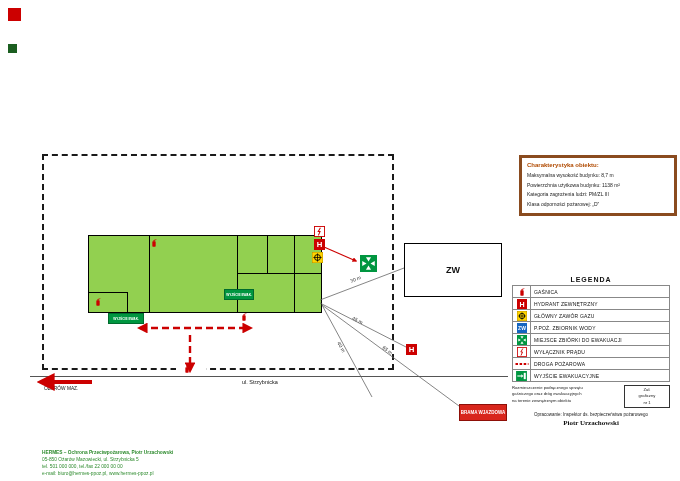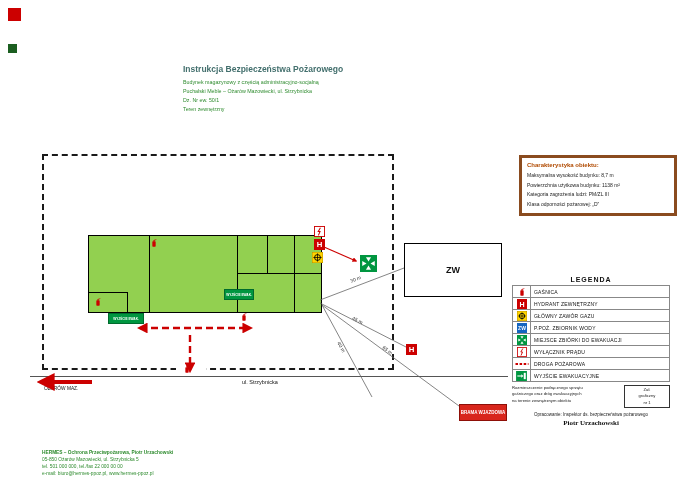--- a/index.html
+++ b/index.html
@@ -60,27 +60,20 @@
   svg text{font-family:"Liberation Sans",sans-serif;}
 </style>
 </head>
 <body>
 
 <div class="canvas">
 
   <div class="abs logo-red"></div>
   <div class="abs logo-green"></div>
 
-  <div class="abs titleblock">
-    <div class="main-title">Instrukcja Bezpieczeństwa Pożarowego</div>
-    <div class="sub-line">Budynek magazynowy z częścią administracyjno-socjalną</div>
-    <div class="sub-line">Puchalski Meble – Ożarów Mazowiecki, ul. Strzybnicka</div>
-    <div class="sub-line">Dz. Nr ew. 50/1</div>
-    <div class="sub-line">Teren zewnętrzny</div>
-  </div>
 
   <div class="abs boundary"></div>
   <div class="abs gapcover"></div>
 
   <div class="abs building">
     <div class="wall" style="left:60px;top:0;width:1px;height:76px;"></div>
     <div class="wall" style="left:148px;top:0;width:1px;height:76px;"></div>
     <div class="wall" style="left:178px;top:0;width:1px;height:38px;"></div>
     <div class="wall" style="left:205px;top:0;width:1px;height:76px;"></div>
     <div class="wall" style="left:148px;top:37px;width:84px;height:1px;"></div>

